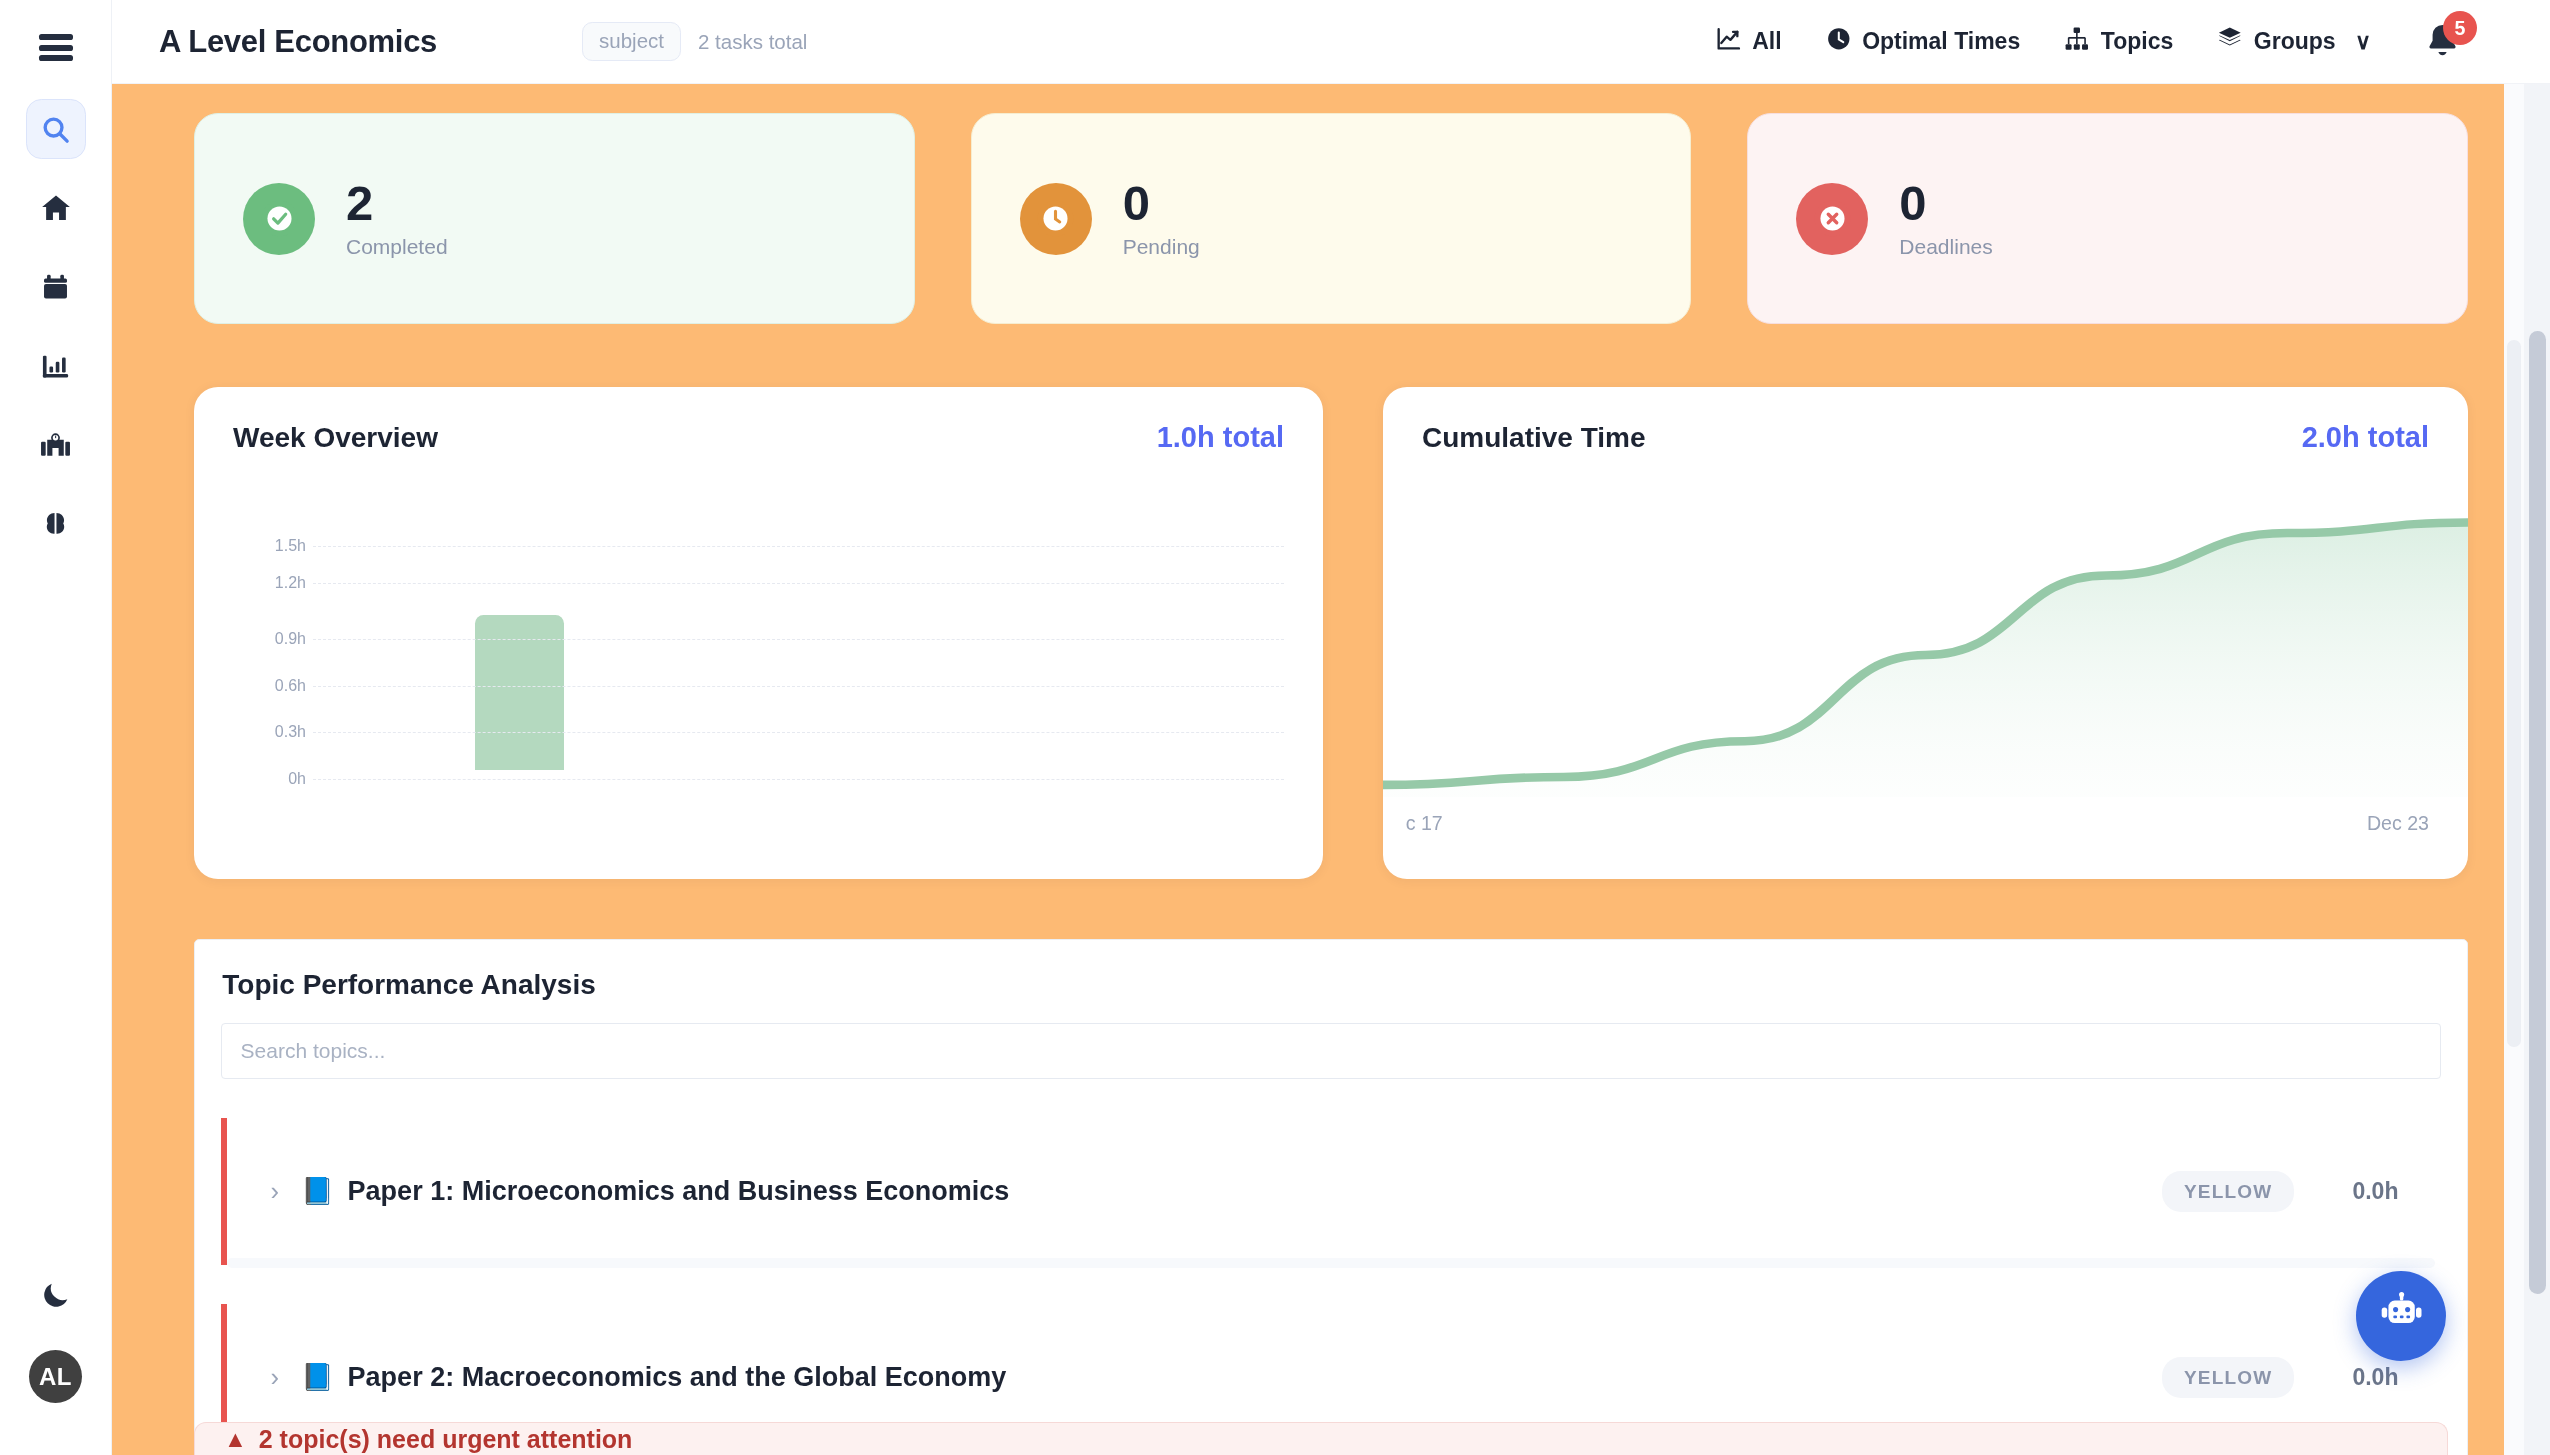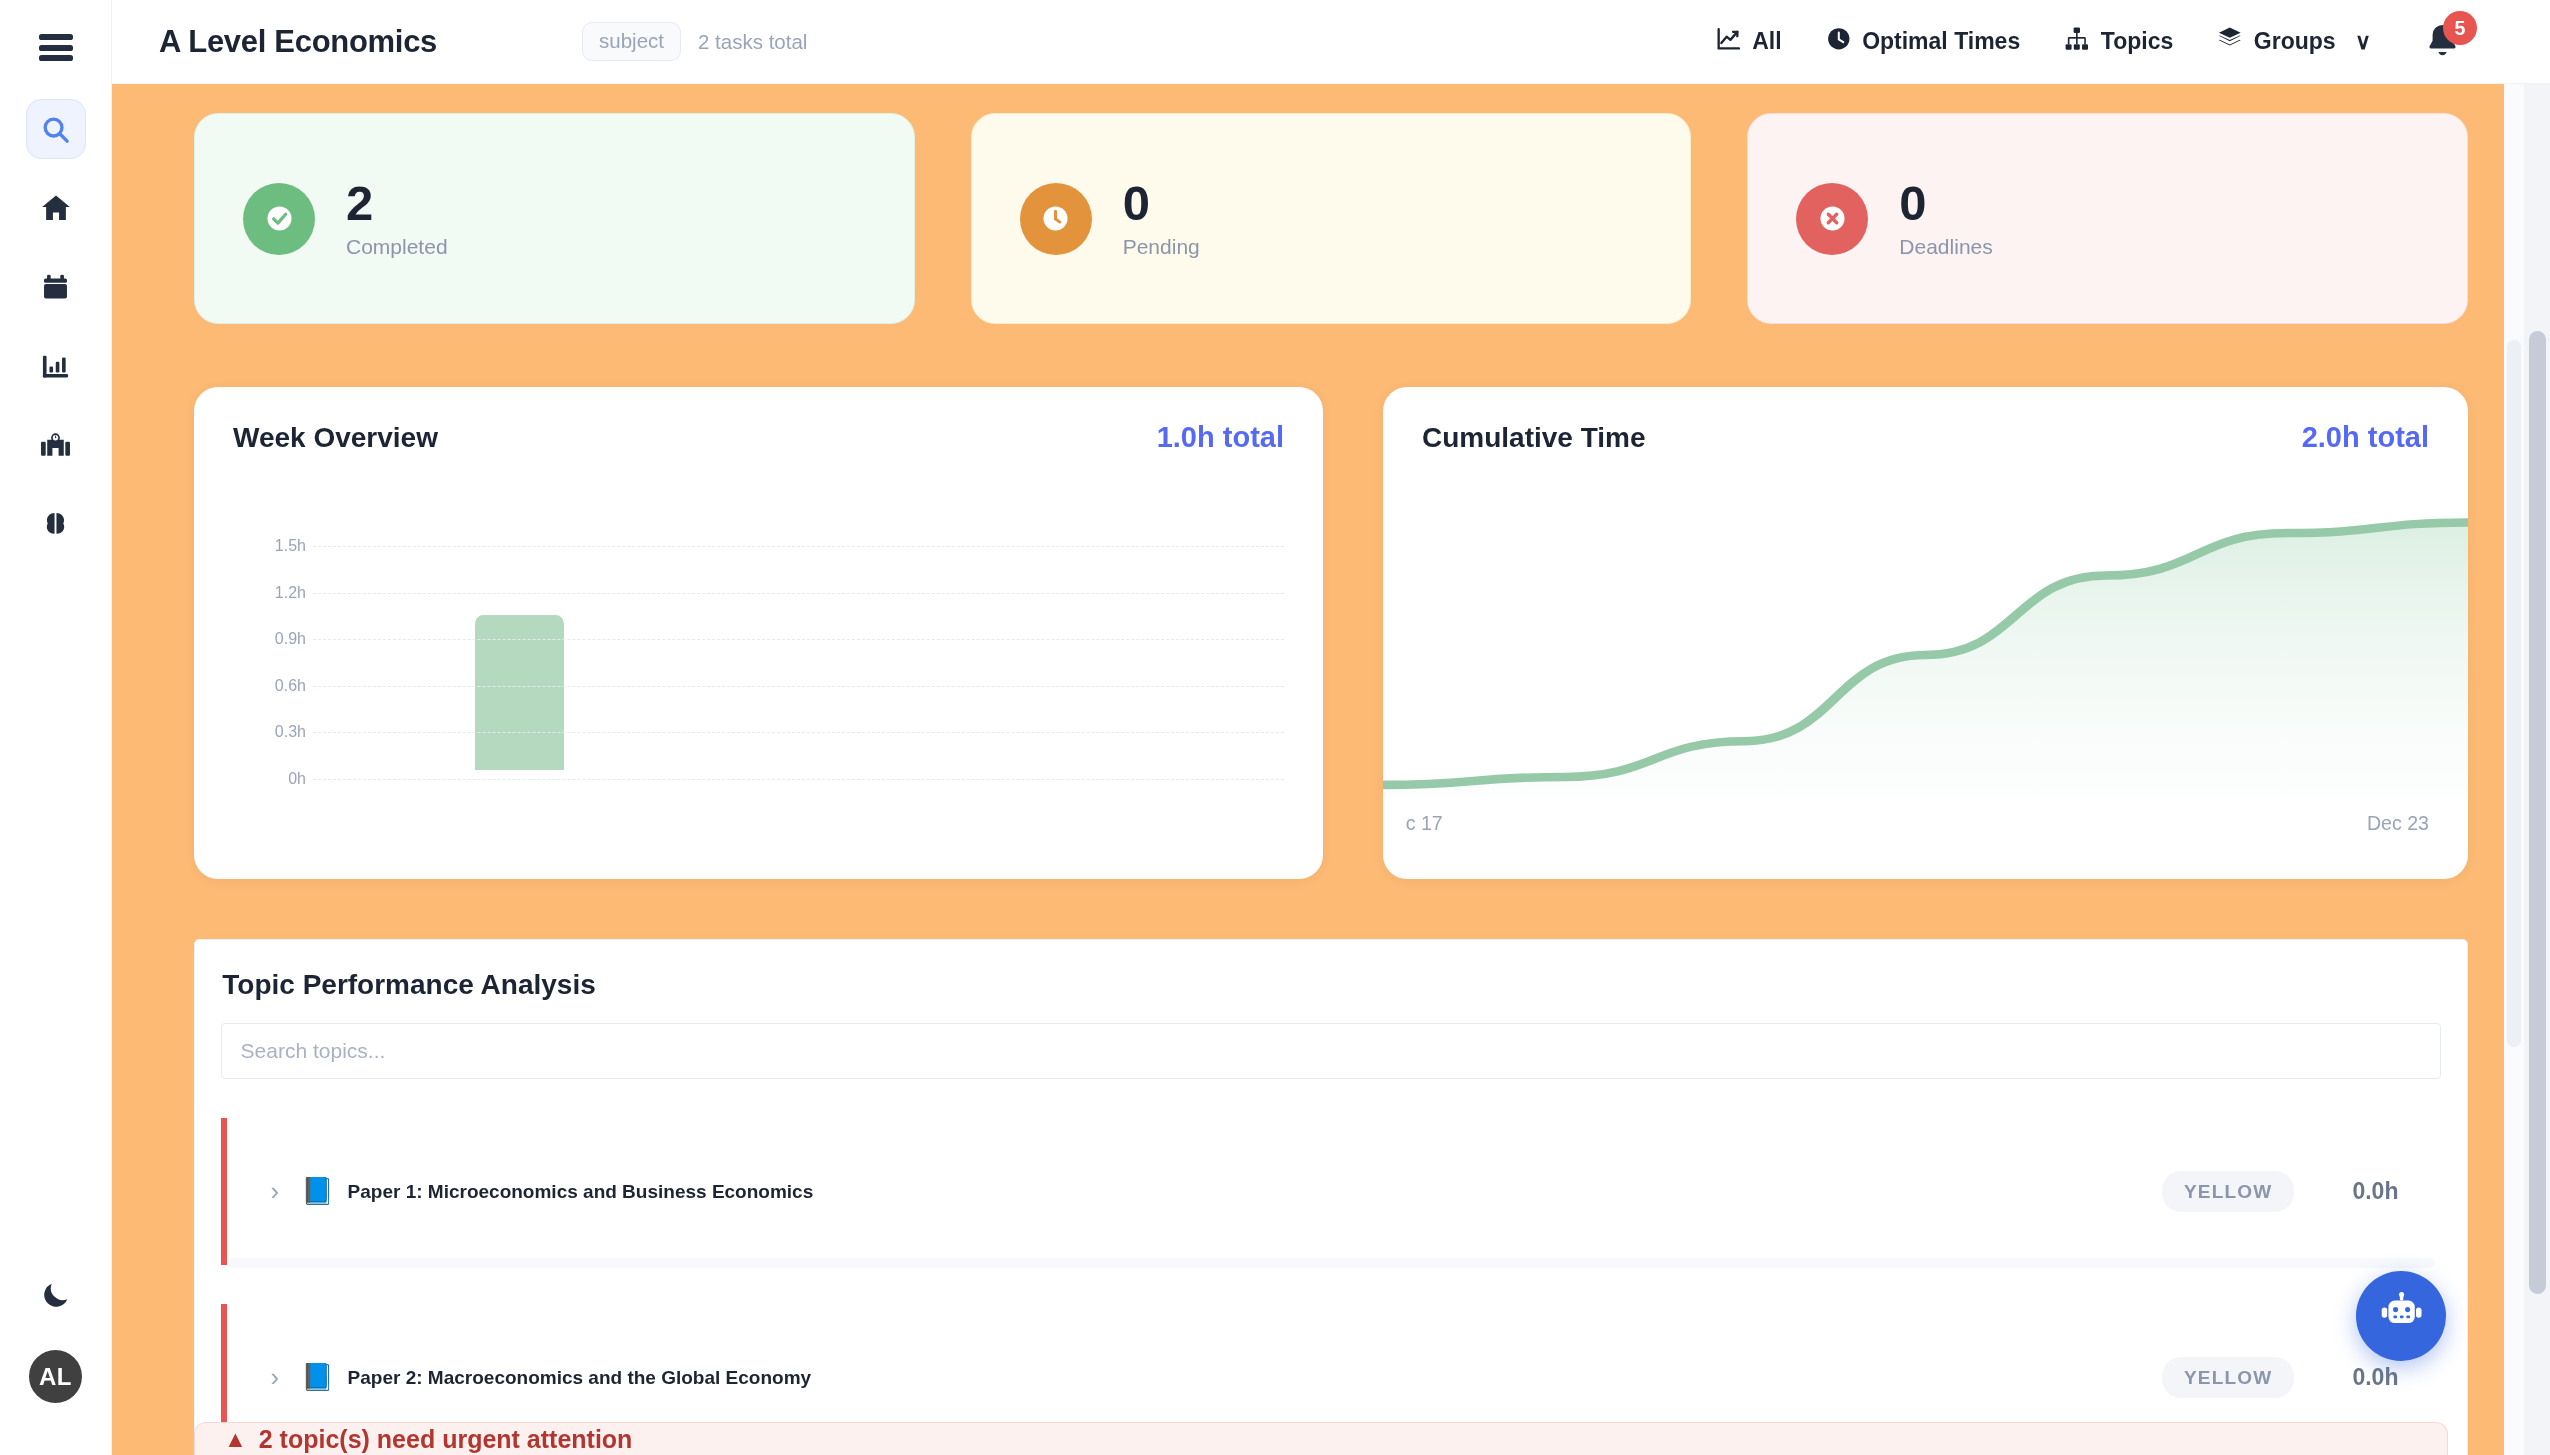--- a/index.html
+++ b/index.html
@@ -164,21 +164,21 @@
 
   .topic-row {
     margin-top: 39px; height: 147px;
     border-left: 6px solid #e8544f;
     display: flex; align-items: center;
     padding-left: 44px; padding-right: 12px;
     position: relative; cursor: pointer;
   }
   .topic-row .chev { font-size: 25.6px; color: #9aa4b8; margin-right: 22px; line-height: 1; }
   .topic-book { font-size: 26.4px; margin-right: 13.6px; }
-  .topic-name { font-size: 19px; font-weight: 700; color: #1d2433; }
+  .topic-name { font-size: 27px; font-weight: 700; color: #1d2433; }
   .topic-right { margin-left: auto; display: flex; align-items: center; gap: 58px; }
   .pill {
     background: #f3f5f9; color: #8b95ab;
     font-size: 19px; font-weight: 700; letter-spacing: 1.2px;
     padding: 9.4px 22px; border-radius: 19px;
   }
   .hours { font-size: 23px; font-weight: 700; color: #6b7589; min-width: 77px; }
   .row-underline {
     position: absolute; left: 0; right: 6.8px; bottom: -3.4px;
     height: 10.2px; border-radius: 6.8px; background: #f7f9fc;
@@ -441,21 +441,21 @@
                 <div class="bar-slot"></div>
                 <div class="bar-slot"></div>
                 <div class="bar-slot"></div>
                 <div class="bar-slot"></div>
                 <div class="bar-slot"></div>
               </div>
           <div class="ytick" style="top: 23px;">
                 <div class="ytick-label">1.5h</div>
                 <div class="ytick-line"></div>
               </div>
-              <div class="ytick" style="top: 70px; justify-content: center;">
+              <div class="ytick" style="top: 60px; justify-content: center;">
                 <div class="ytick-label">1.2h</div>
                 <div class="ytick-line"></div>
               </div>
               <div class="ytick" style="top: 116px;">
                 <div class="ytick-label">0.9h</div>
                 <div class="ytick-line"></div>
               </div>
               <div class="ytick" style="top: 163px;">
                 <div class="ytick-label">0.6h</div>
                 <div class="ytick-line"></div>

